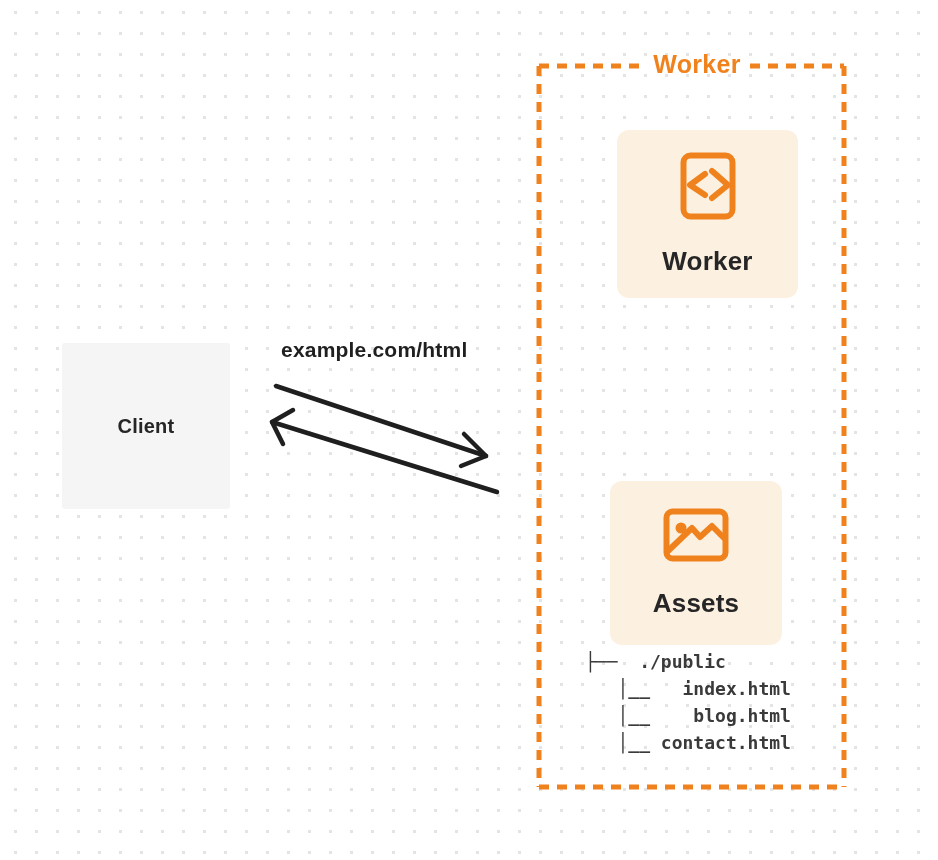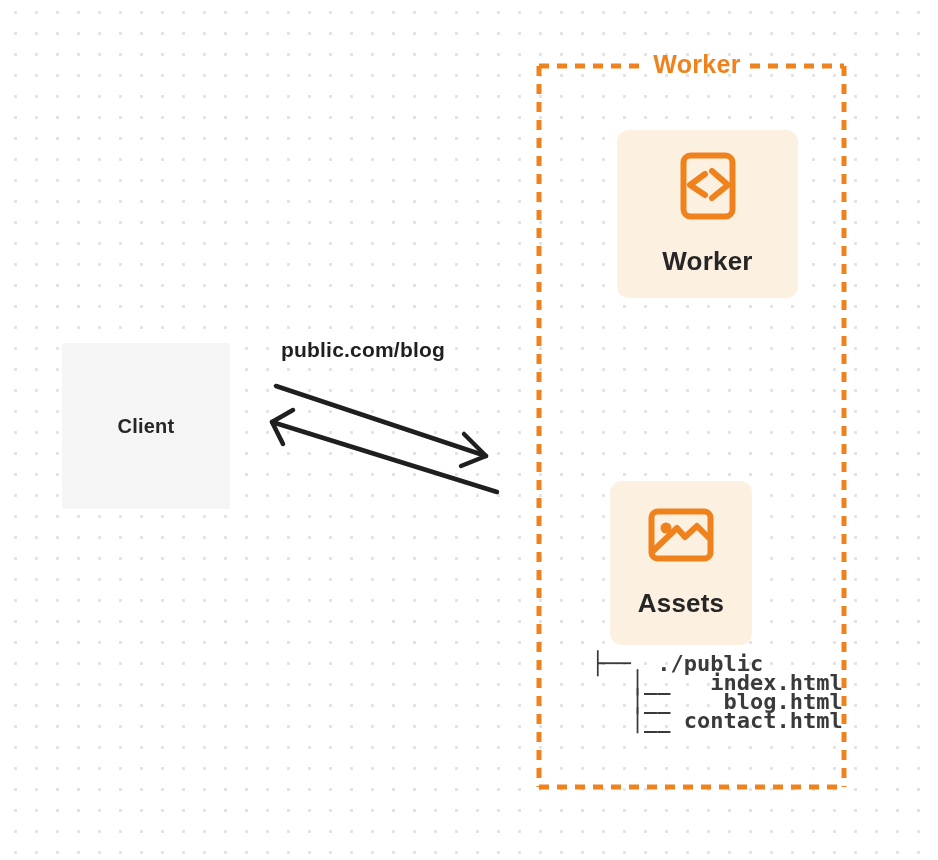--- a/index.html
+++ b/index.html
@@ -64,29 +64,29 @@
     white-space:nowrap;letter-spacing:.3px;
   }
   .card{
     position:absolute;
     background:var(--cardBg);
     border-radius:12px;
     display:flex;flex-direction:column;align-items:center;justify-content:center;
     color:var(--orange);
   }
   .card.worker{left:617px;top:130px;width:181px;height:168px;gap:26px;}
-  .card.assets{left:610px;top:481px;width:142px;height:164px;gap:26px;}
+  .card.assets{left:610px;top:481px;width:172px;height:164px;gap:26px;}
   .card .label{
     font-size:26px;font-weight:700;color:var(--ink);letter-spacing:.2px;
   }
   .card svg{display:block;}
   .tree{
-    position:absolute;left:583px;top:646px;margin:8px;
+    position:absolute;left:583px;top:646px;margin:2px;
     font-family:"DejaVu Sans Mono", monospace;
-    font-size:22px;line-height:19px;font-weight:700;
+    font-size:18px;line-height:27px;font-weight:700;
     color:var(--treeInk);
     white-space:pre;
   }
 </style>
 </head>
 <body>
 
 <div class="canvas">
 
   <svg class="overlay" viewBox="0 0 938 860" aria-hidden="true">
@@ -107,21 +107,21 @@
     <g>
       <path class="arrow" d="M497 492 L272 422"></path>
       <path class="arrow" d="M293 410 L272 422 L283 444"></path>
     </g>
   </svg>
 
   <div class="client-box">
     <span class="label">Client</span>
   </div>
 
-  <div class="request-label">public.com/blog</div>
+  <div class="request-label">example.com/html</div>
 
   <div class="project-label">Worker</div>
 
   <div class="card worker">
     <span>
       <svg width="56" height="68" viewBox="0 0 56 68" fill="none">
         <rect x="3.5" y="3.5" width="49" height="61" rx="7" stroke="currentColor" stroke-width="6"></rect>
         <polyline points="25,22 10,33 25,43" stroke="currentColor" stroke-width="6" stroke-linecap="round" stroke-linejoin="round" fill="none"></polyline>
         <polyline points="32,19 48,33 32,46" stroke="currentColor" stroke-width="6" stroke-linecap="round" stroke-linejoin="round" fill="none"></polyline>
       </svg>

